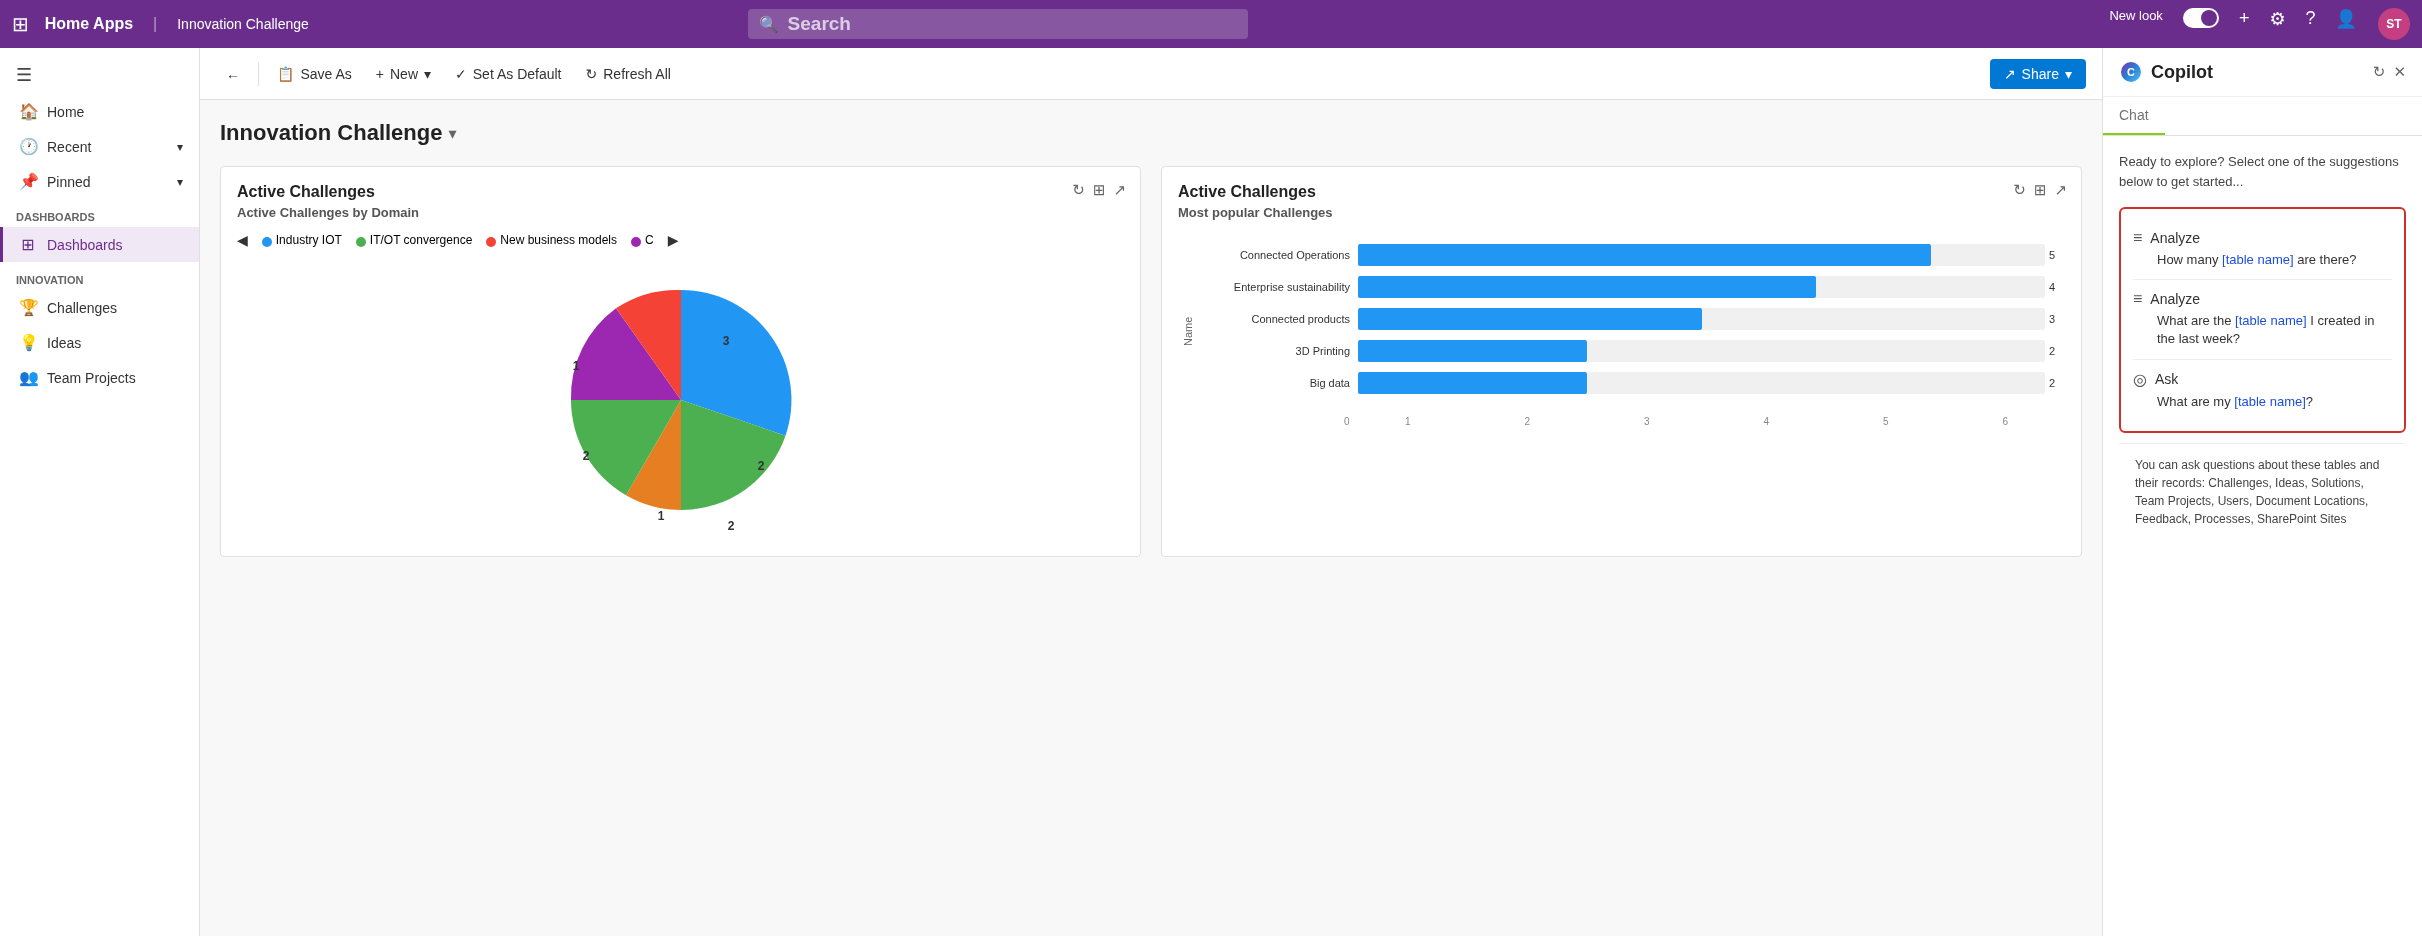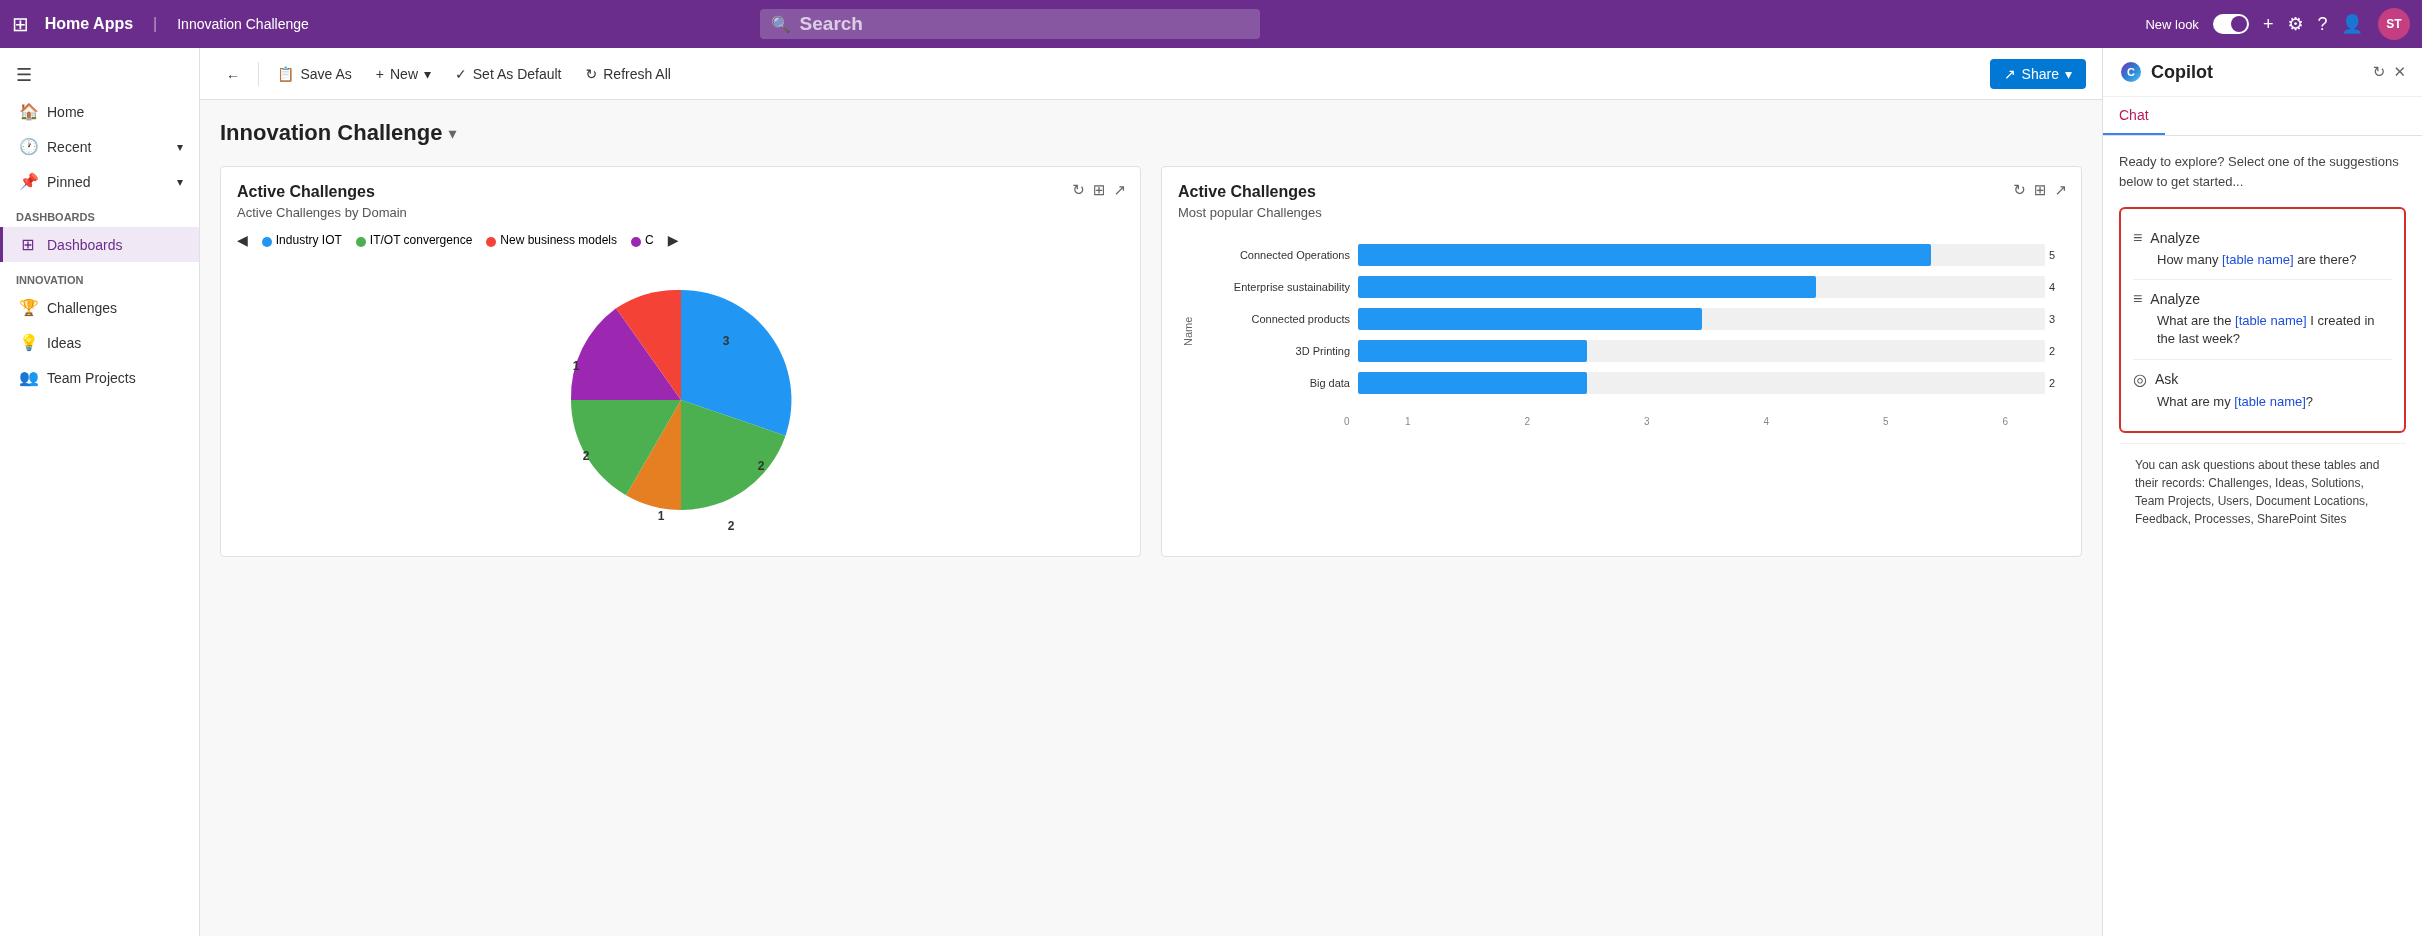--- a/index.html
+++ b/index.html
@@ -32,21 +32,21 @@
     .nav-search input {
       background: transparent;
       border: none;
       outline: none;
       color: #86efac;
       font-size: 19px;
       width: 100%;
       font-weight: bold;
     }
     .nav-search input::placeholder { color: rgba(255,255,255,0.7); }
-    .nav-right { display: flex; align-items: center; gap: 14px; margin-left: auto; }
+    .nav-right { display: flex; align-items: flex-start; gap: 20px; margin-left: auto; }
     .nav-new-look { color: white; font-size: 13px; }
     .toggle-track {
       width: 36px; height: 20px; background: white; border-radius: 10px;
       position: relative; cursor: pointer;
     }
     .toggle-thumb {
       width: 16px; height: 16px; background: #6b2d8b; border-radius: 50%;
       position: absolute; top: 2px; right: 2px;
     }
     .nav-icon-btn { color: white; font-size: 18px; cursor: pointer; background: none; border: none; }
@@ -111,21 +111,21 @@
     .page-title { font-size: 22px; font-weight: 600; color: #222; }
     .page-title-chevron { font-size: 16px; color: #666; cursor: pointer; }
 
     
     .cards-row { display: flex; gap: 20px; }
     .card {
       background: white; border: 1px solid #e0e0e0; border-radius: 4px;
       flex: 1; padding: 16px; min-height: 380px; position: relative;
     }
     .card-title { font-size: 16px; font-weight: 600; color: #222; margin-bottom: 4px; }
-    .card-subtitle { font-size: 13px; color: #555; margin-bottom: 12px; }
+    .card-subtitle { font-size: 13px; color: #555; margin-bottom: 12px; font-weight: bold; }
     .card-icons { position: absolute; top: 14px; right: 14px; display: flex; gap: 8px; color: #666; font-size: 16px; }
     .card-icon-btn { cursor: pointer; background: none; border: none; color: #666; font-size: 15px; }
 
     
     .legend { display: flex; flex-wrap: wrap; gap: 6px 14px; margin-bottom: 12px; font-size: 12px; align-items: center; }
     .legend-item { display: flex; align-items: flex-end; gap: 4px; }
     .legend-dot { width: 10px; height: 10px; border-radius: 50%; display: inline-block; }
     .legend-arrow { cursor: pointer; color: #333; font-size: 14px; background: none; border: none; }
 
     
@@ -151,21 +151,21 @@
       padding: 12px 16px; border-bottom: 1px solid #f0f0f0;
     }
     .copilot-title { display: flex; align-items: center; gap: 8px; font-size: 18px; font-weight: 600; color: #222; }
     .copilot-logo { width: 24px; height: 24px; }
     .copilot-header-icons { display: flex; gap: 8px; color: #666; font-size: 16px; }
     .copilot-tab { display: flex; border-bottom: 1px solid #e0e0e0; }
     .copilot-tab-item {
       padding: 10px 16px; font-size: 14px; cursor: pointer; color: #555;
       border-bottom: 2px solid transparent;
     }
-    .copilot-tab-item.active { color: #be185d; border-bottom: 2px solid #3b82f6; }
+    .copilot-tab-item.active { color: #737373; border-bottom: 2px solid #84cc16; }
     .copilot-body { flex: 1; padding: 16px; overflow-y: auto; font-size: 13px; color: #333; }
     .copilot-intro { color: #444; margin-bottom: 16px; line-height: 1.5; }
     .copilot-suggestion {
       border: 2px solid #d32f2f; border-radius: 6px; padding: 10px 12px; margin-bottom: 10px;
     }
     .suggestion-item { padding: 10px 0; border-bottom: 1px solid #eee; }
     .suggestion-item:last-child { border-bottom: none; }
     .suggestion-header { display: flex; align-items: center; gap: 8px; margin-bottom: 4px; }
     .suggestion-icon { font-size: 16px; color: #555; }
     .suggestion-title { font-weight: 400; font-size: 14px; }

